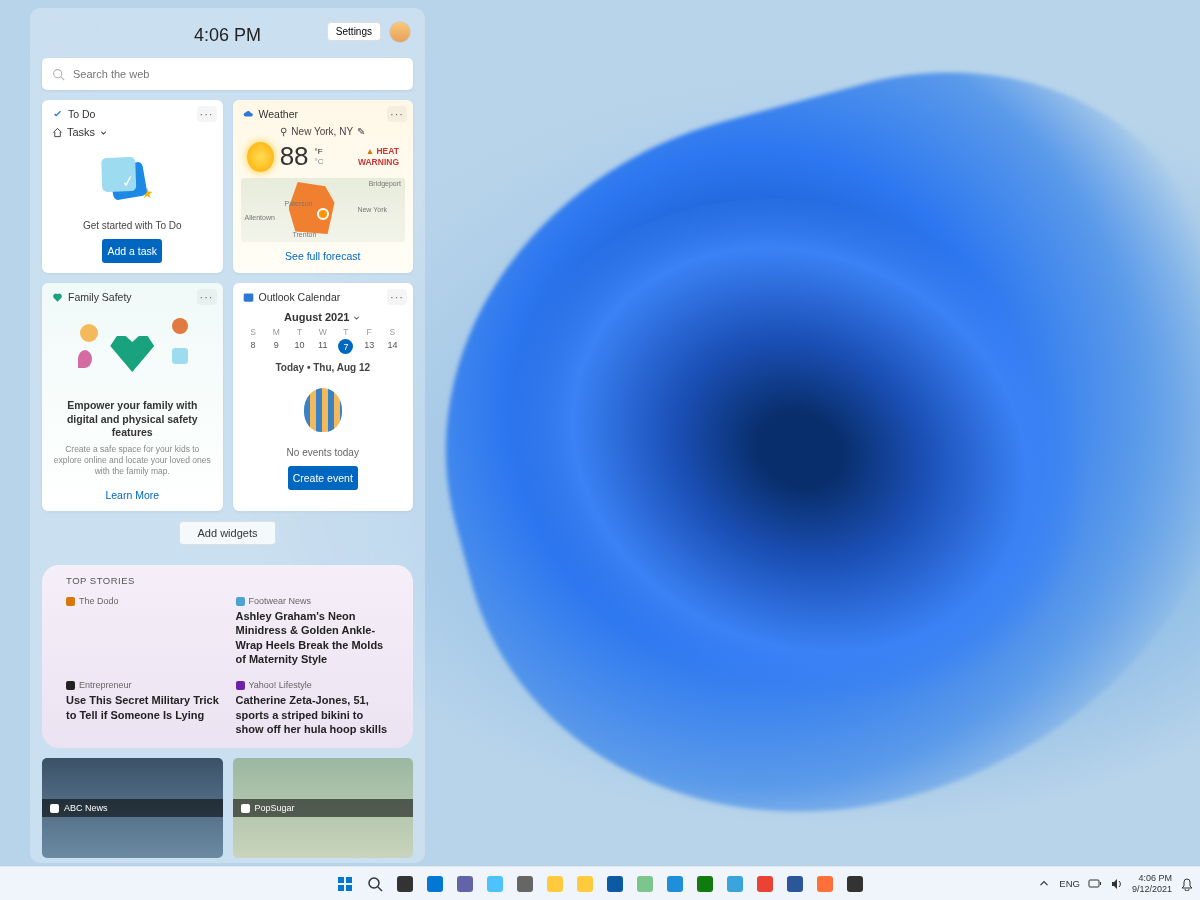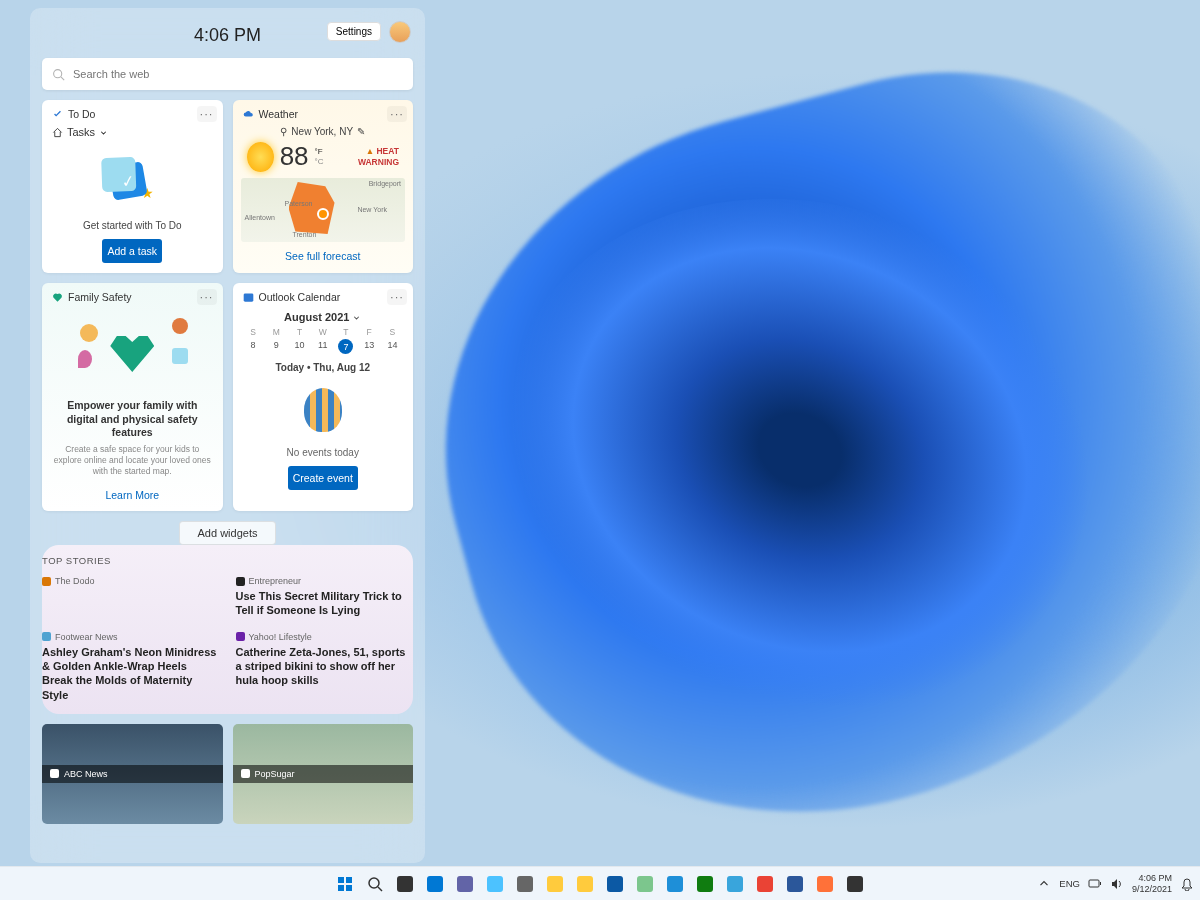--- a/index.html
+++ b/index.html
@@ -119,21 +119,21 @@
   width:38px; height:44px;
   background: repeating-linear-gradient(90deg,#3b82c4 0 6px,#f4b95a 6px 12px);
   border-radius: 50% 50% 45% 45%;
 }
 .no-events { font-size:10px; color:#666; text-align:center; margin:4px 0 8px;}
 .add-widgets {
   display:block; margin: 10px auto 0; background: rgba(255,255,255,0.8); border:1px solid rgba(0,0,0,0.1);
   border-radius:4px; padding:5px 18px; font-size:11px; cursor:pointer; color:#333;
 }
 .news-card {
-  margin-top: 0; background: linear-gradient(#f5eff8,#ece3f2); border-radius:17px; padding:10px 0 12px;
+  margin-top: 20px; background: linear-gradient(#f5eff8,#ece3f2); border-radius:17px; padding:10px 24px 12px;
 }
 .news-head { font-size:9.5px; color:#555; letter-spacing:.5px; margin-bottom:10px;}
 .news-grid { display:grid; grid-template-columns:1fr 1fr; gap:14px 16px;}
 .news-item .source { display:flex; align-items:center; gap:4px; font-size:9px; color:#666; margin-bottom:3px;}
 .news-item .source .dot{ width:9px; height:9px; border-radius:2px;}
 .news-item .headline { font-size:11px; font-weight:600; color:#222; line-height:1.3;}
 .thumb-row { display:grid; grid-template-columns:1fr 1fr; gap:10px; margin-top:10px;}
 .thumb {
   height:100px; border-radius:5px; position:relative; overflow:hidden;
   display:flex; align-items:center;
@@ -263,21 +263,21 @@
       <div class="family-illus">
         <div style="position:relative;">
           <div style="width:18px;height:18px;background:#f4b95a;border-radius:50%;position:absolute;left:-30px;top:-8px;"></div>
           <div style="width:16px;height:16px;background:#e07a3f;border-radius:50%;position:absolute;right:-34px;top:-14px;"></div>
           <div class="heart"></div>
           <div style="width:14px;height:18px;background:#d46ba3;position:absolute;left:-32px;top:18px;border-radius:50% 50% 50% 0;"></div>
           <div style="width:16px;height:16px;background:#9ddcf0;border-radius:3px;position:absolute;right:-34px;top:16px;"></div>
         </div>
       </div>
       <div class="family-blurb">Empower your family with digital and physical safety features</div>
-      <div class="family-sub">Create a safe space for your kids to explore online and locate your loved ones with the started map.</div>
+      <div class="family-sub">Create a safe space for your kids to explore online and locate your loved ones with the family map.</div>
       <div class="link-text">Learn More</div>
     </div>
 
     <div class="card">
       <div class="card-more">···</div>
       <div class="card-head">
         <svg class="icon" viewBox="0 0 16 16">
             <rect width="14" height="12" x="1" y="2" rx="2" fill="#2d78d4"></rect>
           </svg>
         <span class="card-title">Outlook Calendar</span>
@@ -319,31 +319,31 @@
     <div class="news-head">TOP STORIES</div>
     <div class="news-grid" id="news-grid">
         <div class="news-item">
           <div class="source">
             <div class="dot" style="background:#d97706"></div>
             <span>The Dodo</span>
           </div>
         </div>
         <div class="news-item">
           <div class="source">
+            <div class="dot" style="background:#4fa3d1"></div>
+            <span>Footwear News</span>
+          </div>
+          <div class="headline">Ashley Graham's Neon Minidress &amp; Golden Ankle-Wrap Heels Break the Molds of Maternity Style</div>
+        </div>
+        <div class="news-item">
+          <div class="source">
             <div class="dot" style="background:#222"></div>
             <span>Entrepreneur</span>
           </div>
           <div class="headline">Use This Secret Military Trick to Tell if Someone Is Lying</div>
-        </div>
-        <div class="news-item">
-          <div class="source">
-            <div class="dot" style="background:#4fa3d1"></div>
-            <span>Footwear News</span>
-          </div>
-          <div class="headline">Ashley Graham's Neon Minidress &amp; Golden Ankle-Wrap Heels Break the Molds of Maternity Style</div>
         </div>
         <div class="news-item">
           <div class="source">
             <div class="dot" style="background:#6b21a8"></div>
             <span>Yahoo! Lifestyle</span>
           </div>
           <div class="headline">Catherine Zeta-Jones, 51, sports a striped bikini to show off her hula hoop skills</div>
         </div>
       </div>
   </div>

